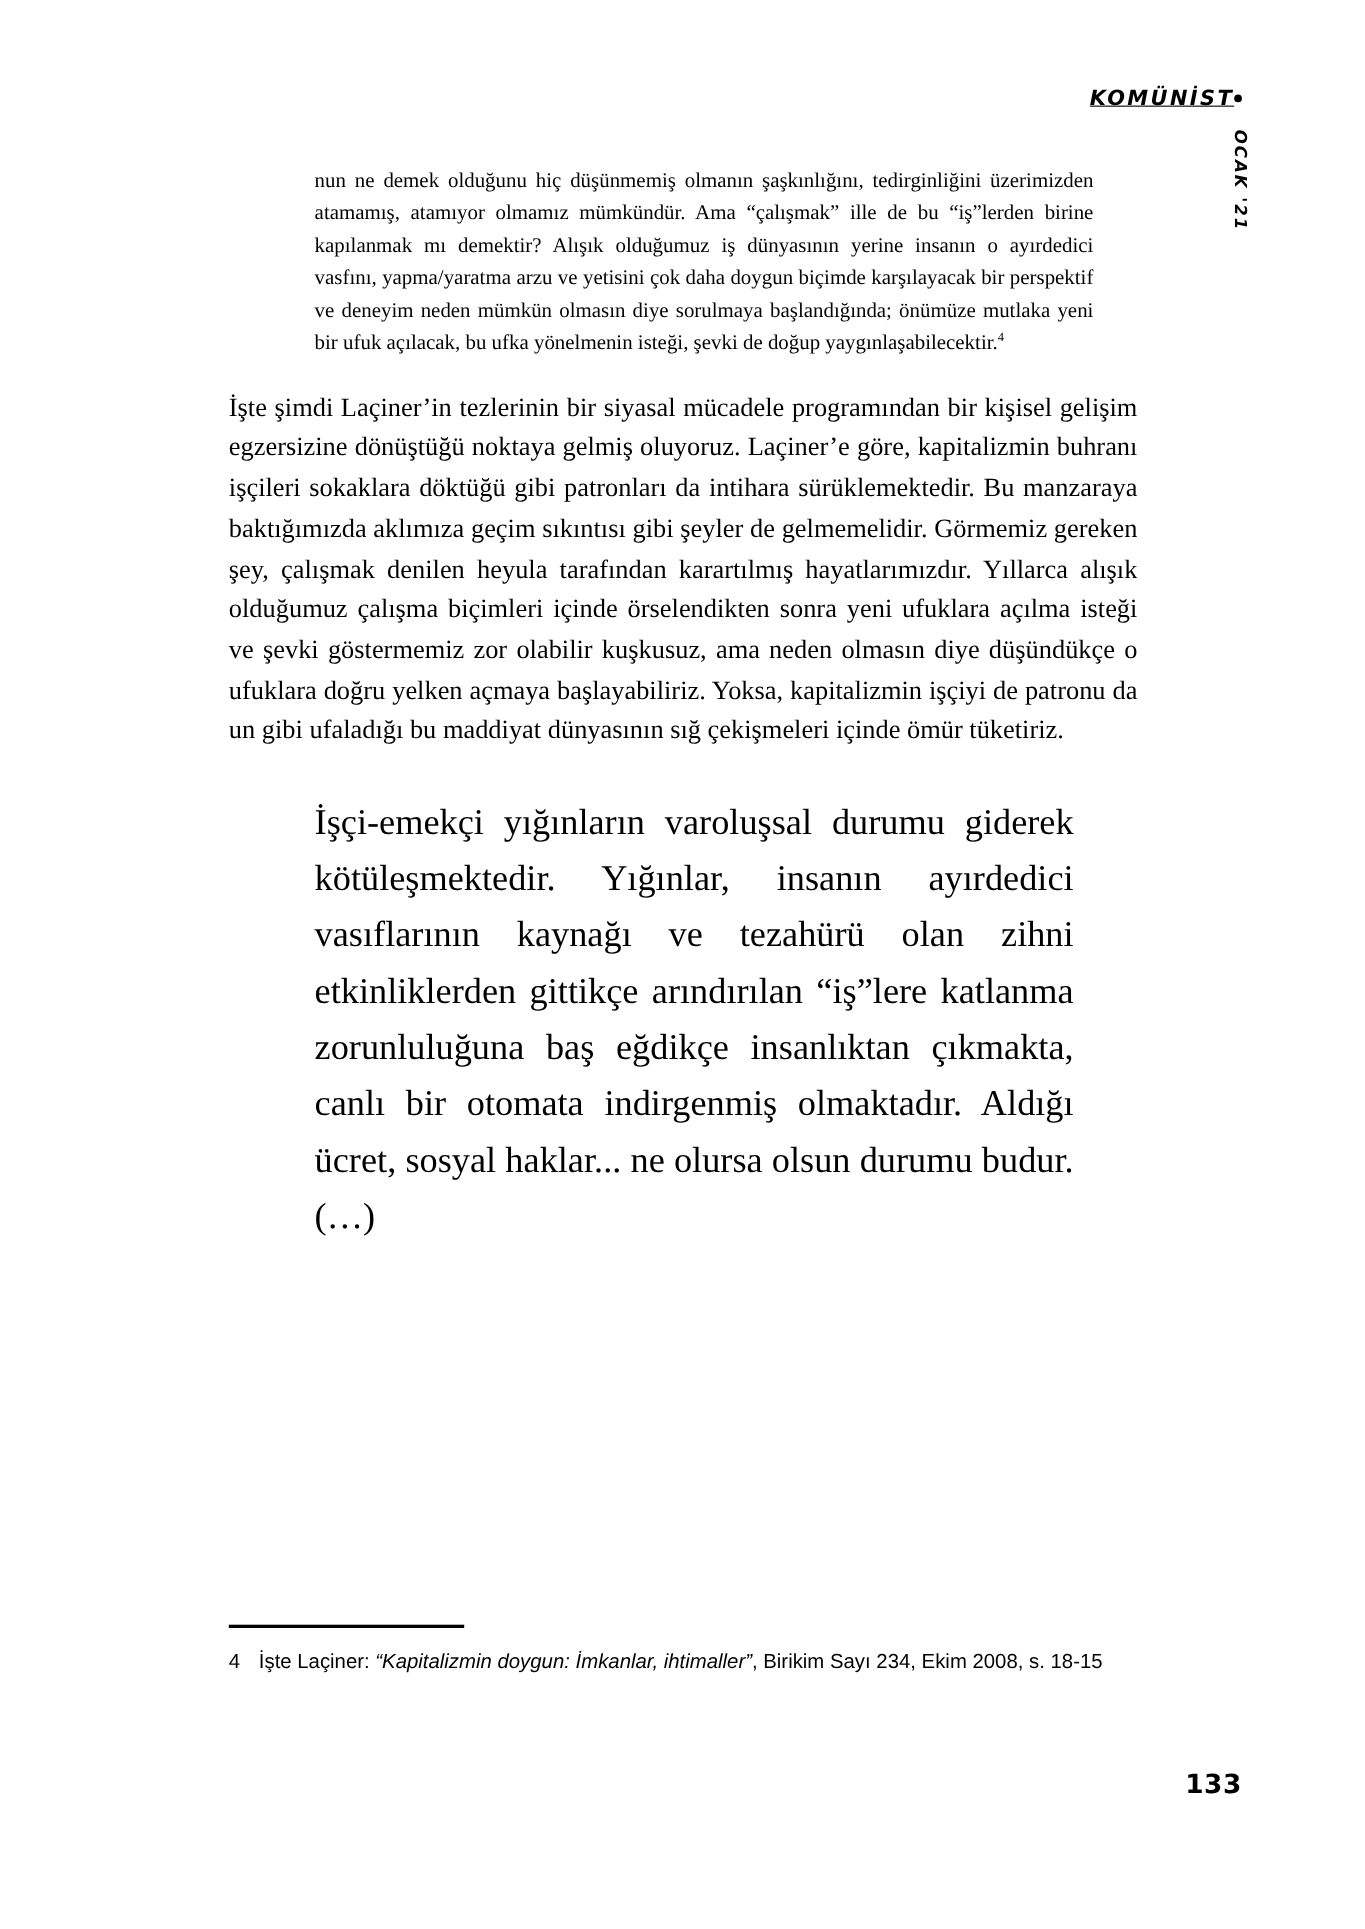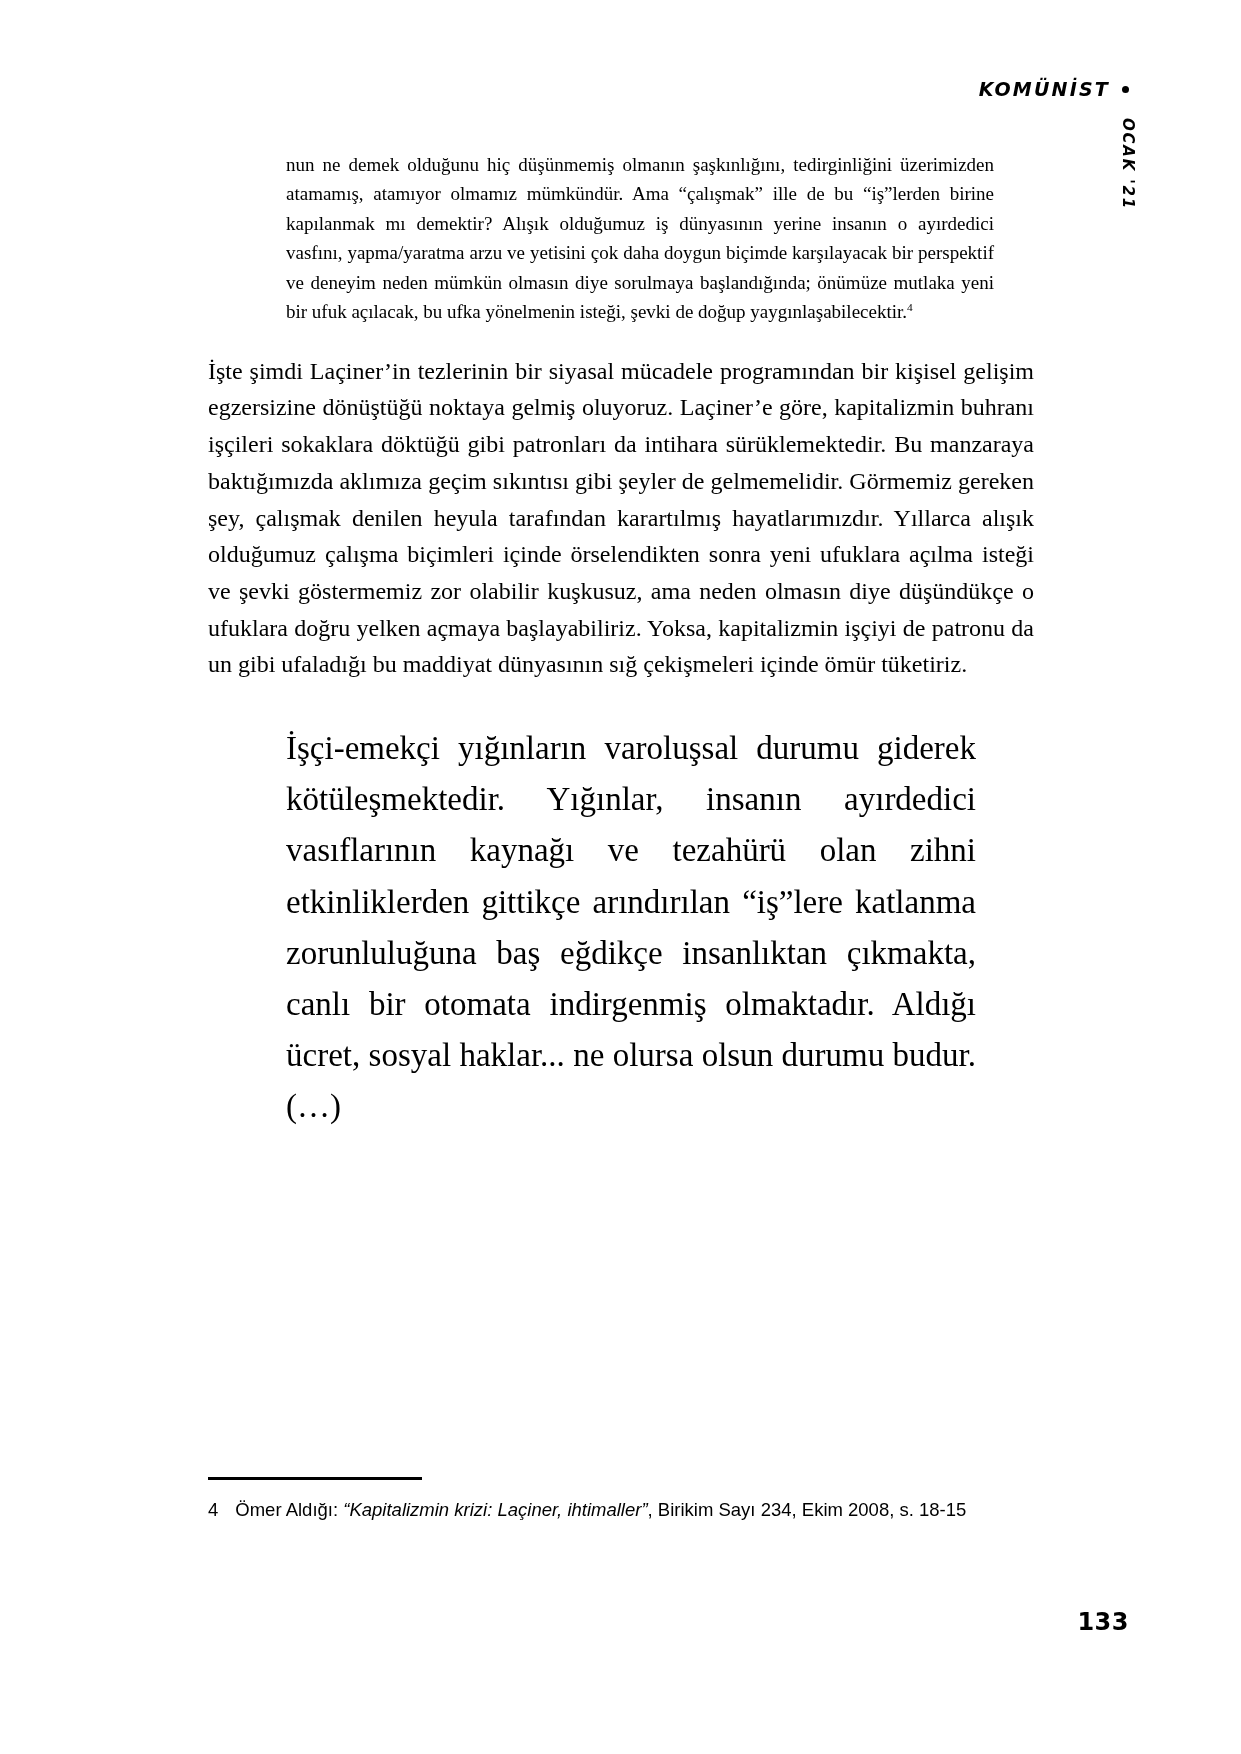--- a/index.html
+++ b/index.html
@@ -21,22 +21,22 @@
     inset: 0;
   }
 
   
   .running-head {
     position: absolute;
     top: 78px;
     right: 112px;
     display: flex;
     align-items: center;
-    gap: 12px;
     font-family: "DejaVu Sans", sans-serif;
+    text-decoration: underline;
   }
   .running-head .rh-title {
     font-weight: bold;
     font-style: italic;
     font-size: 19px;
     letter-spacing: 2.2px;
   }
   .running-head .rh-dot {
     width: 7px;
     height: 7px;
@@ -165,21 +165,21 @@
 
     <p class="quote-2">İşçi-emekçi yığınların varoluşsal durumu giderek kötüleşmektedir. Yığınlar, insanın ayırdedici vasıflarının kaynağı ve tezahürü olan zihni etkinliklerden gittikçe arındırılan “iş”lere katlanma zorunluluğuna baş eğdikçe insanlıktan çıkmakta, canlı bir otomata indirgenmiş olmaktadır. Aldığı ücret, sosyal haklar... ne olursa olsun durumu budur. (…)</p>
 
   </div>
 
   <div class="footnote-area">
     <div class="footnote-rule"></div>
     <div class="footnote">
       <span class="fn-num">4</span>
       <span class="fn-text">
-        <span>Ömer Aldığı:</span>
-        <span class="fn-ital">“Kapitalizmin krizi: Laçiner, ihtimaller”</span><span>, Birikim Sayı 234, Ekim 2008, s. 18-15</span>
+        <span>İşte Laçiner:</span>
+        <span class="fn-ital">“Kapitalizmin doygun: İmkanlar, ihtimaller”</span><span>, Birikim Sayı 234, Ekim 2008, s. 18-15</span>
       </span>
     </div>
   </div>
 
   <div class="page-number">133</div>
 
 </div>
 
 </body></html>

